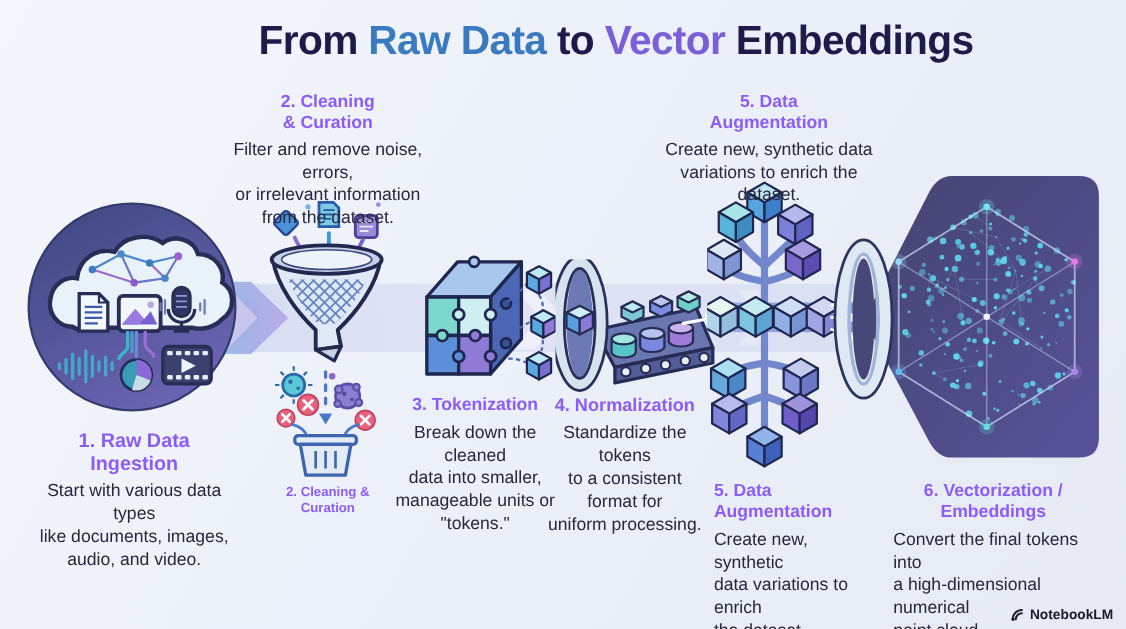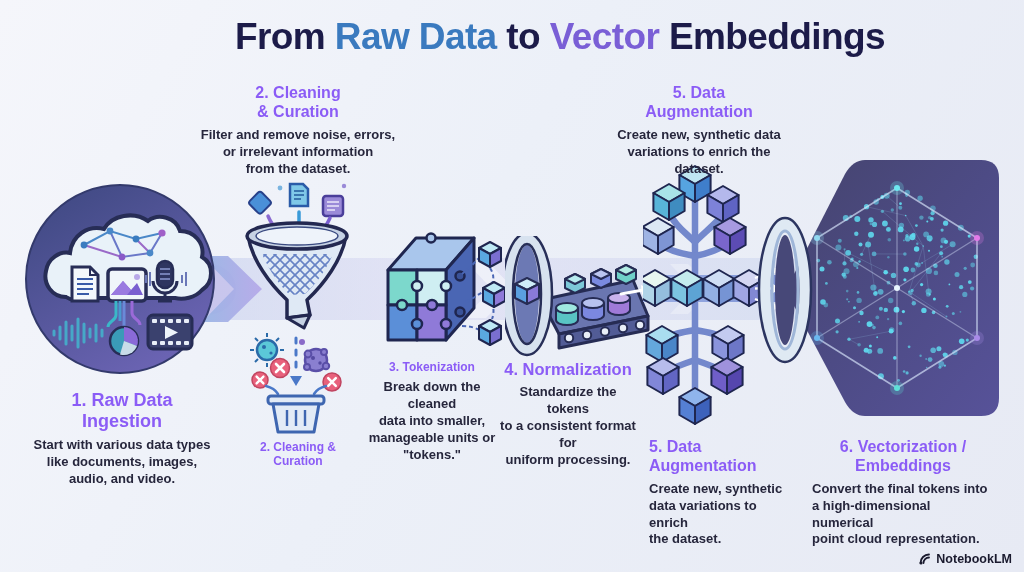--- a/index.html
+++ b/index.html
@@ -10,28 +10,28 @@
   }
   .title{
     position:absolute;top:16px;left:0;width:100%;text-align:center;margin:0;
     font-size:37px;font-weight:800;letter-spacing:-0.6px;z-index:5;padding-left:48px;
   }
   .t-dark{color:#1c1b49;}
   .t-blue{color:#3a7abf;}
   .t-purple{color:#7a5fd6;}
   .label{position:absolute;text-align:center;z-index:4;}
   .label h2{margin:0 0 5px;font-size:16px;font-weight:800;color:#8b5cf6;line-height:1.18;white-space:pre-line;}
-  .label p{margin:0;font-size:13px;font-weight:700;color:#26263c;line-height:1.3;white-space:pre-line;}
+  .label p{margin:0;font-size:16px;font-weight:400;color:#26263c;line-height:1.3;white-space:pre-line;}
   .lbl-s1{left:22px;top:390px;width:200px;}
   .lbl-s1 h2{font-size:18px;}
   .lbl-s2top{left:198px;top:84px;width:200px;}
   .lbl-s2bot{left:203px;top:440px;width:190px;}
   .lbl-s2bot h2{font-size:12px;}
   .lbl-s3{left:358px;top:360px;width:148px;}
-  .lbl-s3 h2{font-size:12px;}
+  .lbl-s3 h2{font-size:16px;}
   .lbl-s4{left:497px;top:360px;width:142px;}
   .lbl-s4 h2{font-size:16.5px;}
   .lbl-s5top{left:603px;top:84px;width:192px;}
   .lbl-s5bot{left:649px;top:438px;width:140px;text-align:left;}
   .lbl-s6{left:812px;top:438px;width:182px;}
   .lbl-s6 p{text-align:left;}
   .fig{position:absolute;z-index:2;}
   .band{position:absolute;left:202px;top:256px;width:596px;height:66px;z-index:1;}
   .ring{z-index:3;}
   .footer{

